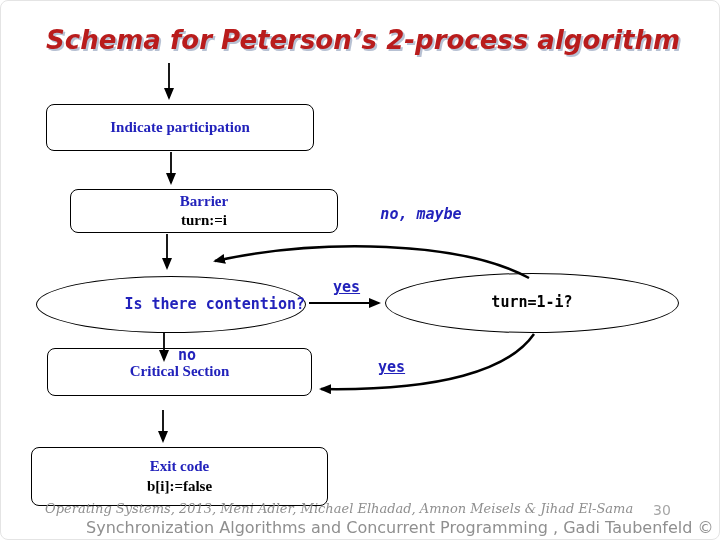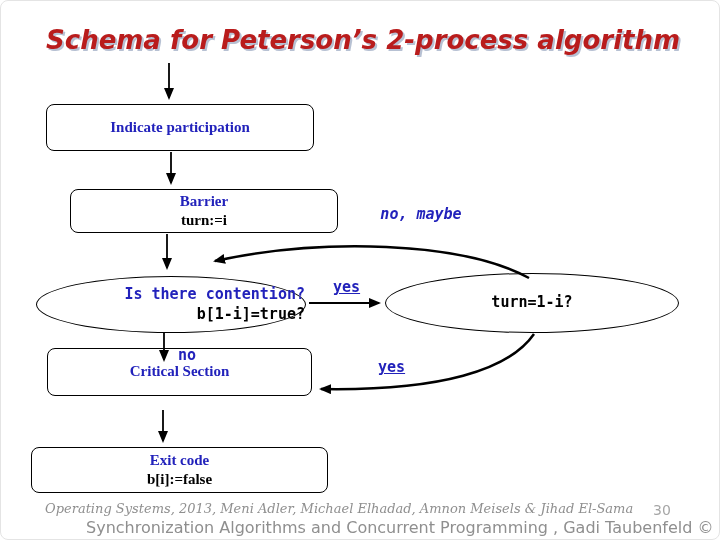--- a/index.html
+++ b/index.html
@@ -34,21 +34,21 @@
     display: flex; flex-direction: column; align-items: center; justify-content: center;
     font-family: "DejaVu Sans Mono", monospace; font-weight: 700; font-size: 15px;
     line-height: 1.3; text-align: center; box-sizing: border-box;
   }
   .flow-heading { color: #2222bb; }
   .flow-code { color: #000000; }
 
   #box-indicate  { left: 45px; top: 103px; width: 268px; height: 47px; }
   #box-barrier   { left: 45px; top: 188px; width: 268px; height: 44px; margin-left: 24px; }
   #box-critical  { left: 46px; top: 347px; width: 265px; height: 48px; }
-  #box-exit      { left: 30px; top: 446px; width: 297px; height: 46px; }
+  #box-exit      { left: 30px; top: 446px; width: 297px; height: 59px; }
 
   #ellipse-contention { left: 35px;  top: 275px; width: 270px; height: 57px; align-items: flex-end; }
   #ellipse-first      { left: 384px; top: 272px; width: 294px; height: 60px; }
 
   .flow-label {
     position: absolute; font-family: "DejaVu Sans Mono", monospace;
     font-weight: 700; font-size: 15px; color: #2222bb; white-space: nowrap;
   }
   #label-no-maybe { left: 365px; top: 204px; width: 110px; text-align: center; font-style: italic; }
   #label-yes-1    { left: 332px; top: 277px; text-decoration: underline; }
@@ -81,21 +81,20 @@
     <span class="flow-heading">Indicate participation</span>
   </div>
 
   <div class="flow-box" id="box-barrier">
     <span class="flow-heading">Barrier</span>
     <span class="flow-code">turn:=i</span>
   </div>
 
   <div class="flow-ellipse" id="ellipse-contention">
     <span class="flow-heading">Is there contention?</span>
-    <span class="flow-code">b[1-i]=true?</span>
   </div>
 
   <div class="flow-ellipse" id="ellipse-first">
     <span class="flow-code">turn=1-i?</span>
   </div>
 
   <div class="flow-box" id="box-critical">
     <span class="flow-heading">Critical Section</span>
   </div>
 

